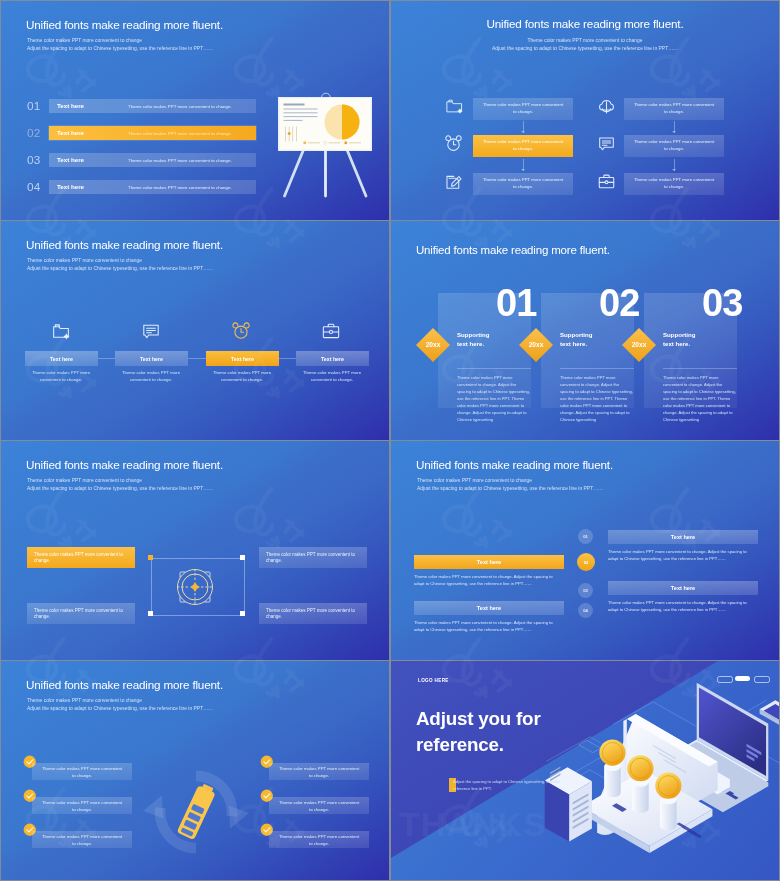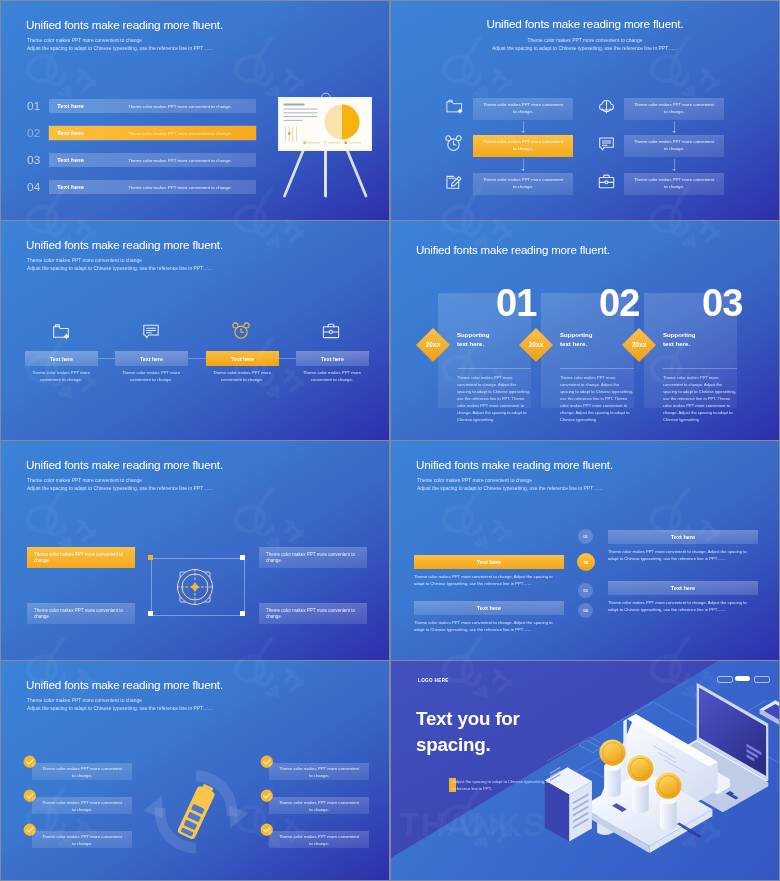--- a/index.html
+++ b/index.html
@@ -575,22 +575,22 @@
       </g>
       <g fill="#93a6cd">
         <path d="M8 107 l12 -7 l0 1.8 l-12 7 Z"></path>
         <path d="M8 111 l12 -7 l0 1.8 l-12 7 Z"></path>
         <path d="M8 115 l12 -7 l0 1.8 l-12 7 Z"></path>
       </g>
     </svg>
 
     <div class="logo">LOGO HERE</div>
     <div class="hl">
-      <div>Text you for</div>
-      <div>spacing.</div>
+      <div>Adjust you for</div>
+      <div>reference.</div>
     </div>
     <div class="obar"></div>
     <div class="btxt">Adjust the spacing to adapt to Chinese typesetting, use the reference line in PPT.</div>
     <div class="pg" style="left:326px;width:14px;border:0.5px solid rgba(255,255,255,.6)"></div>
     <div class="pg" style="left:344px;width:15px;background:#ffffff"></div>
     <div class="pg" style="left:363px;width:14px;border:0.5px solid rgba(255,255,255,.6)"></div>
   </div>
 </div>
 
 <svg class="wm" viewBox="0 0 780 881">

